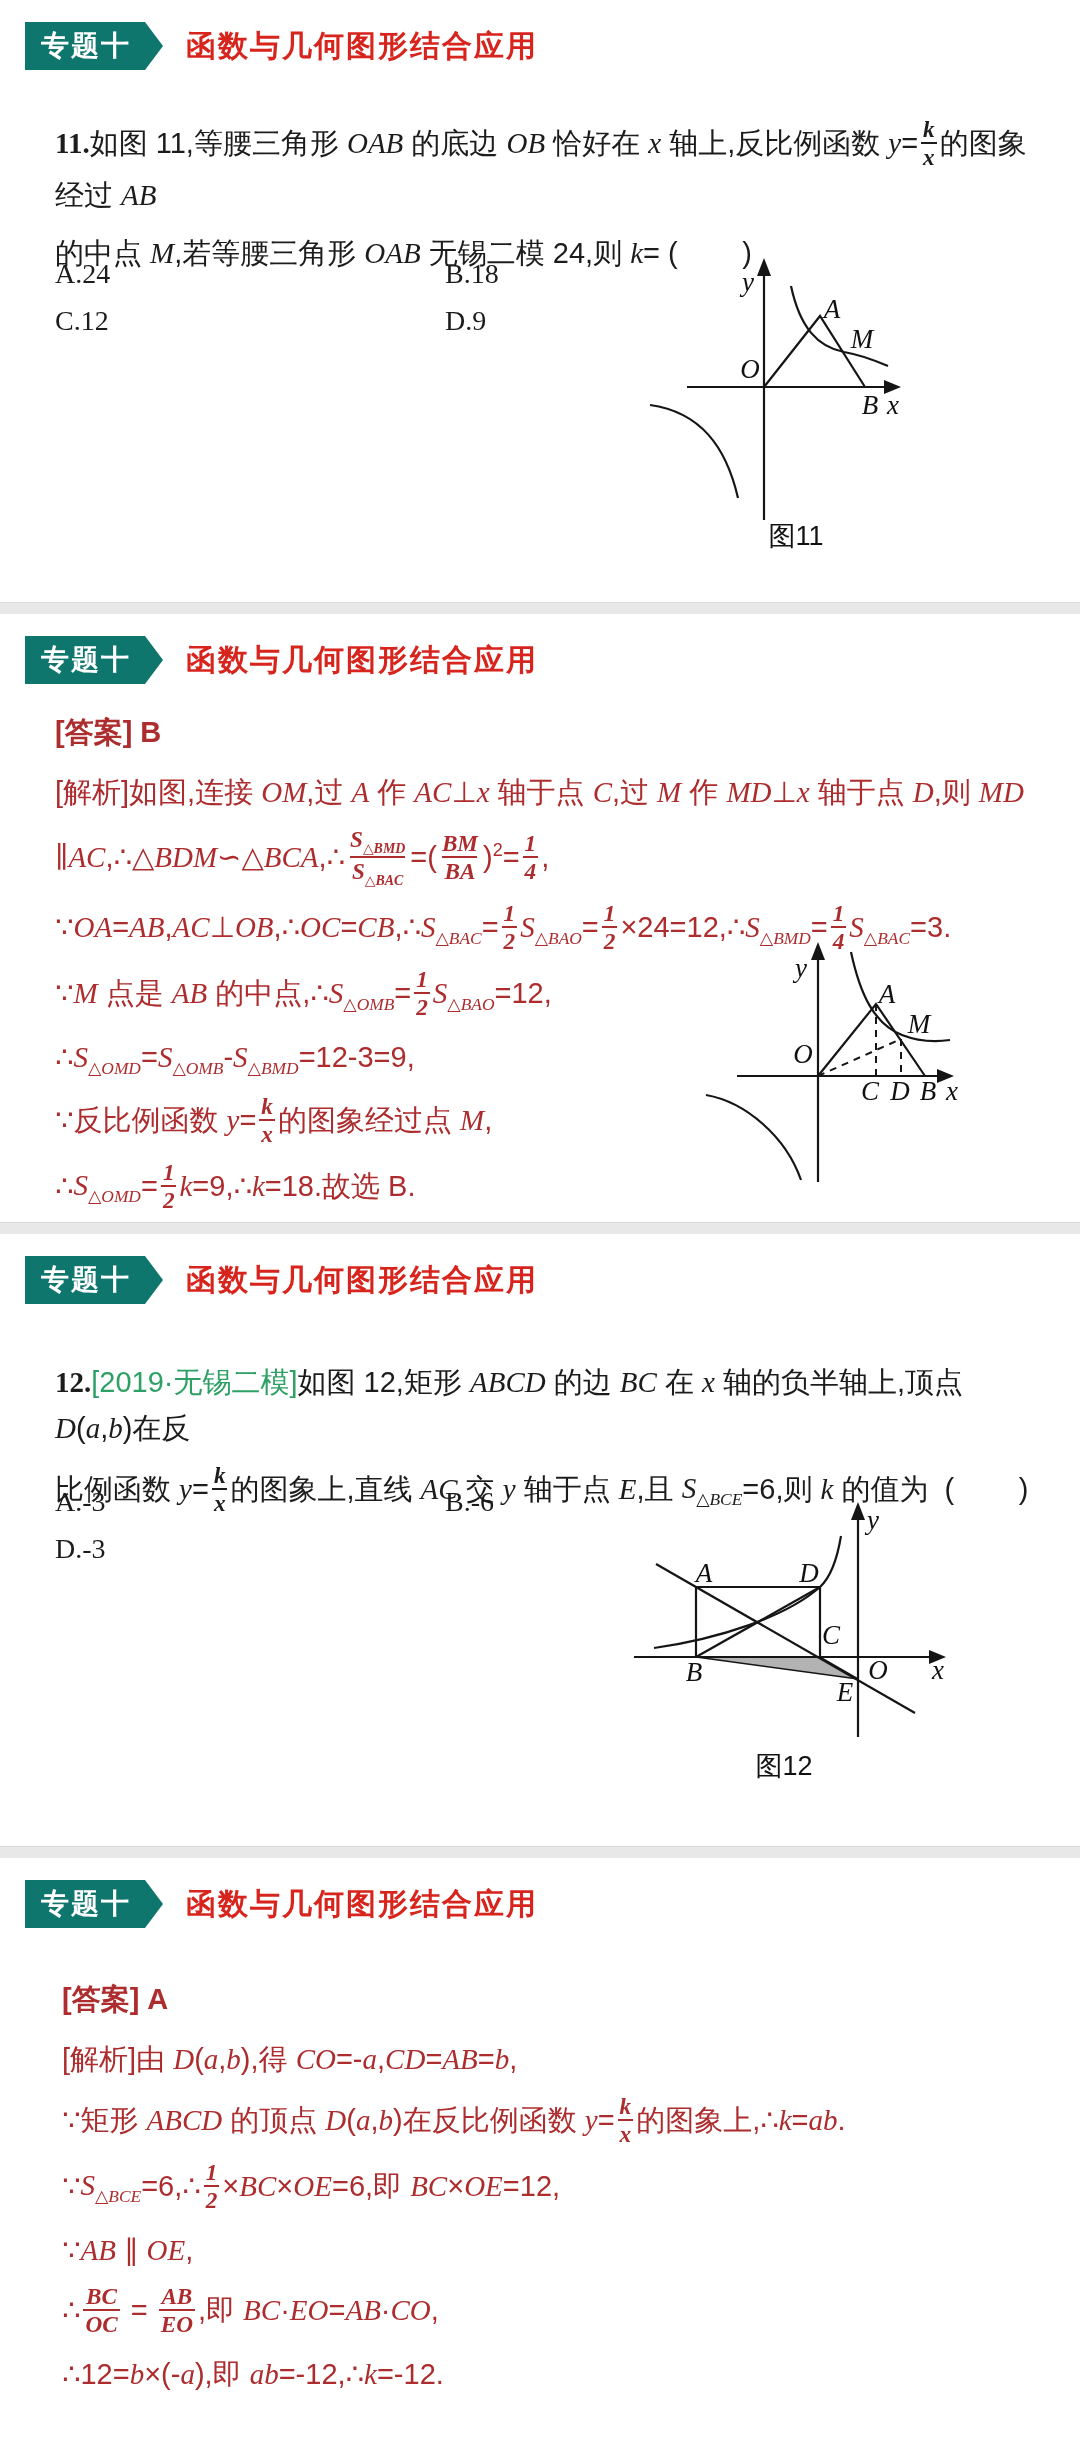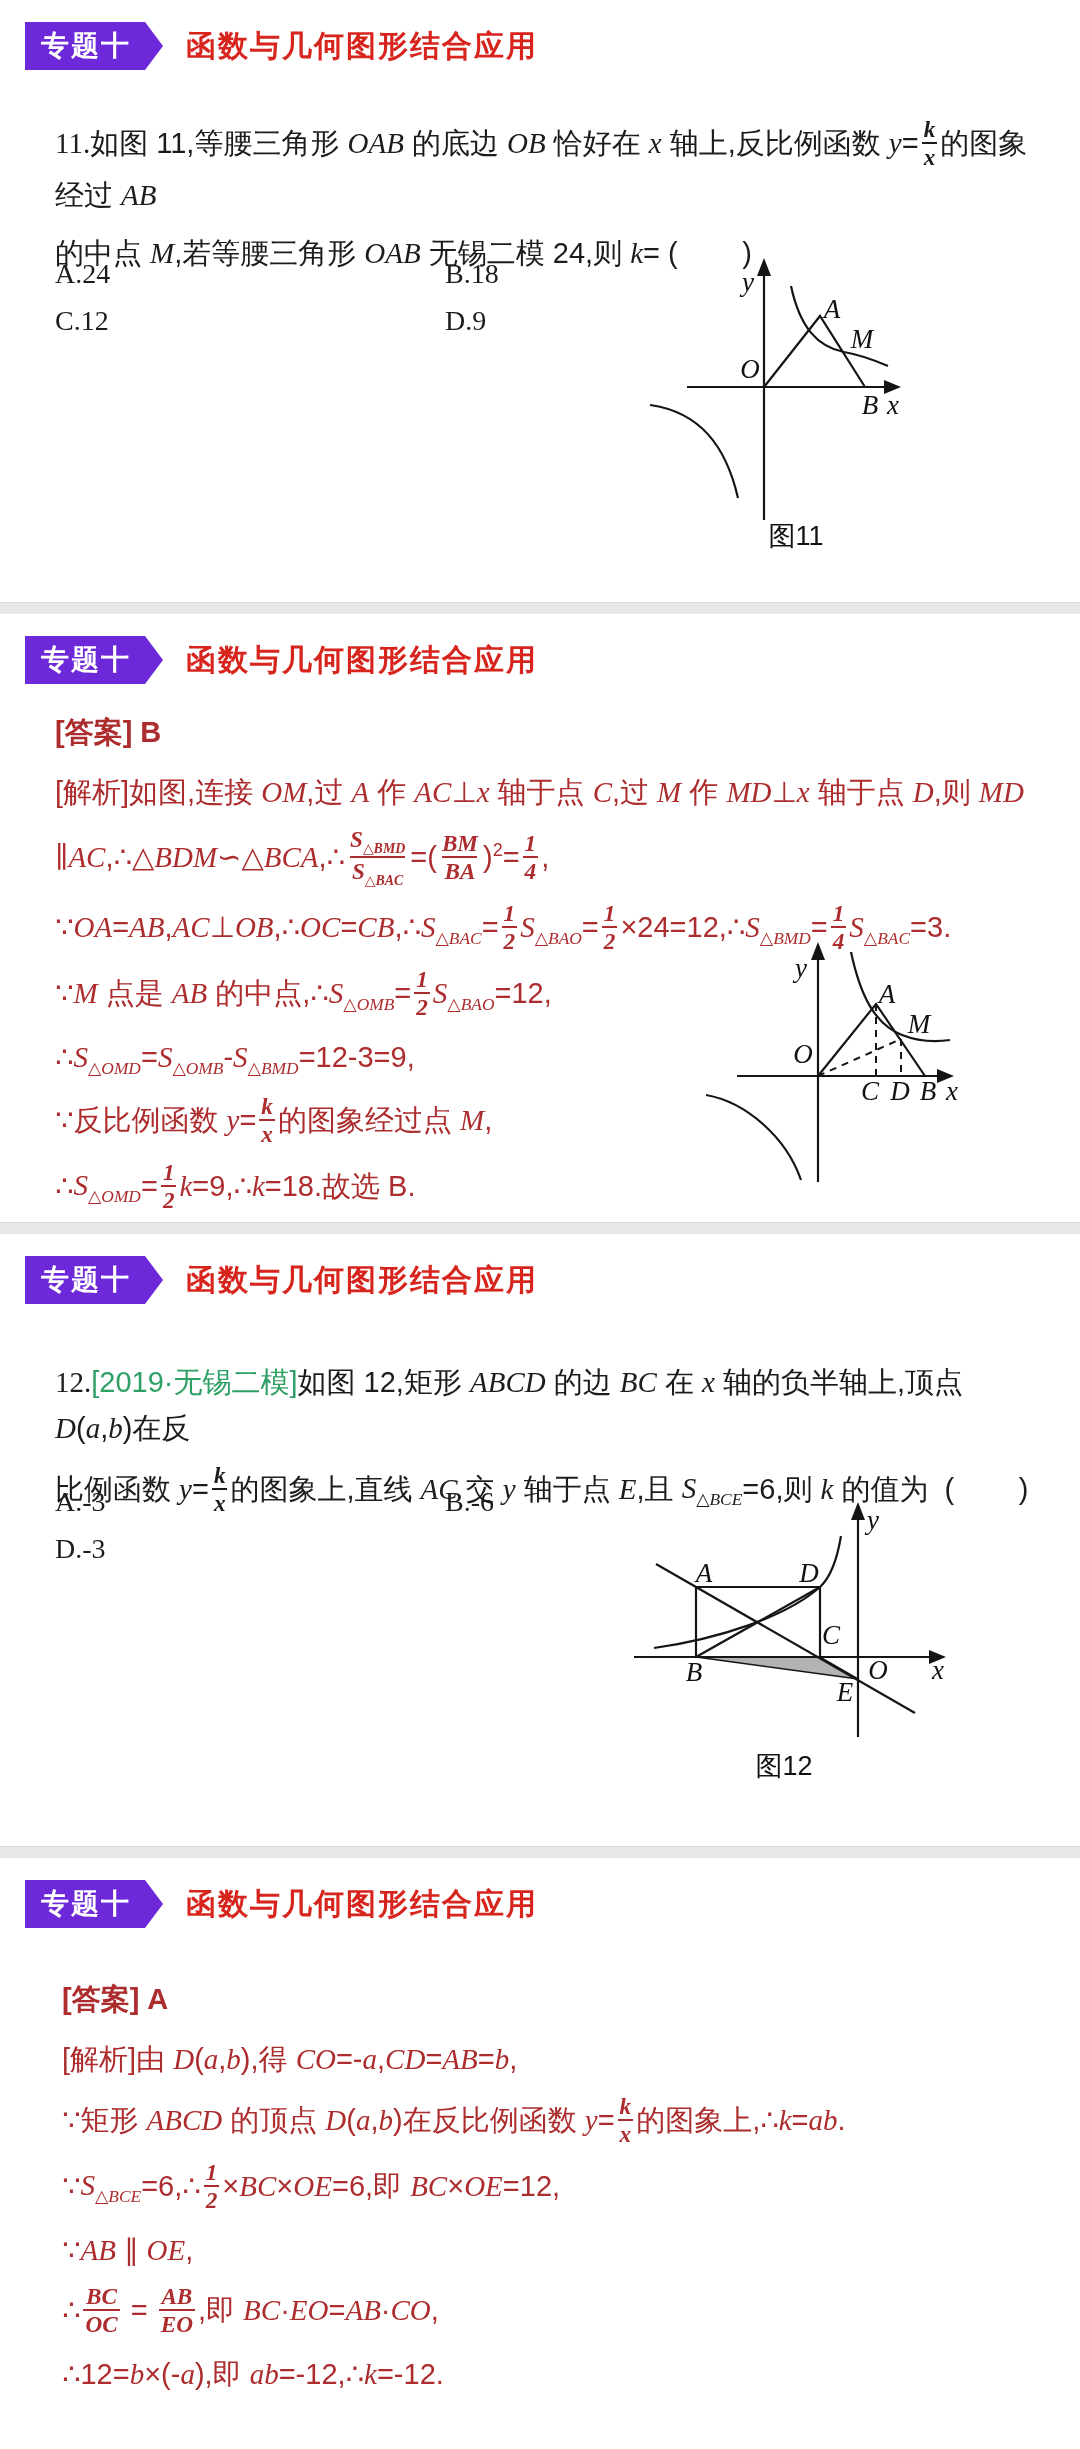--- a/index.html
+++ b/index.html
@@ -3,30 +3,30 @@
 <meta charset="utf-8">
 <style>
   *{margin:0;padding:0;box-sizing:border-box}
   html,body{background:#ffffff}
   body{width:1080px;font-family:"Liberation Sans","DejaVu Sans",sans-serif;color:#1c1c1c}
   .page{width:1080px}
   .section{position:relative;width:1080px;overflow:hidden;background:#fff}
   .s1{height:602px}.s2{height:608px}.s3{height:612px}.s4{height:591px}
   .divider{height:12px;background:#e8e8e8;border-top:1px solid #dcdcdc}
   .hdr{position:absolute;left:25px;top:22px;display:flex;align-items:center}
-  .badge{background:#6d28d9;color:#fff;font-weight:700;font-size:28px;line-height:1;
+  .badge{background:#0f766e;color:#fff;font-weight:700;font-size:28px;line-height:1;
          padding:10px 32px 10px 16px;letter-spacing:2px;
          clip-path:polygon(0 0,calc(100% - 18px) 0,100% 50%,calc(100% - 18px) 100%,0 100%)}
   .htitle{color:#d7241d;font-size:30px;font-weight:700;margin-left:23px;letter-spacing:2px}
   .stem,.sol{position:absolute;left:55px;width:990px}
   .line{font-size:29px;line-height:1.6;white-space:pre-wrap;margin-bottom:12px}
   .ans{font-size:29px;line-height:1.6;white-space:pre-wrap;margin-bottom:14px;font-weight:700}
   .red .line,.red .ans{color:#ad2c2e}
   .vr{font-family:"Liberation Serif","DejaVu Serif",serif;font-style:italic}
-  .bd{font-weight:400;font-family:"Liberation Serif","DejaVu Serif",serif}
+  .bd{font-weight:700;font-family:"Liberation Serif","DejaVu Serif",serif}
   .grn{color:#2fa065}
   .tx{}
   sub{font-size:0.6em}
   sup{font-size:0.62em}
   .frac{display:inline-flex;flex-direction:column;align-items:center;vertical-align:middle;
         font-size:0.8em;line-height:1.12;font-family:"Liberation Serif","DejaVu Serif",serif;
         font-style:italic;font-weight:700;margin:0 3px;transform:translateY(-2px);text-align:center}
   .frac .den{border-top:2px solid currentColor;padding:0 2px}
   .frac .num{padding:0 2px}
   .opts{position:absolute;left:55px;display:grid;grid-template-columns:390px auto;row-gap:15px;

